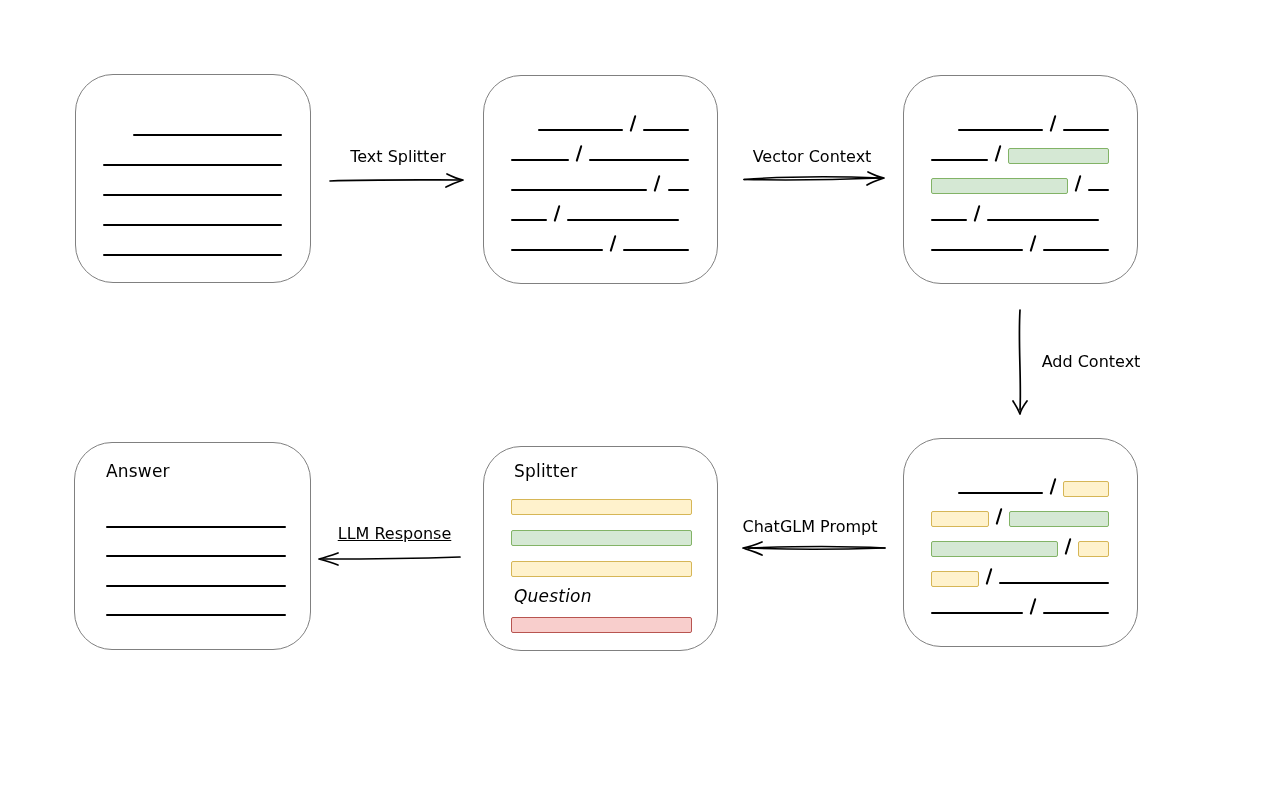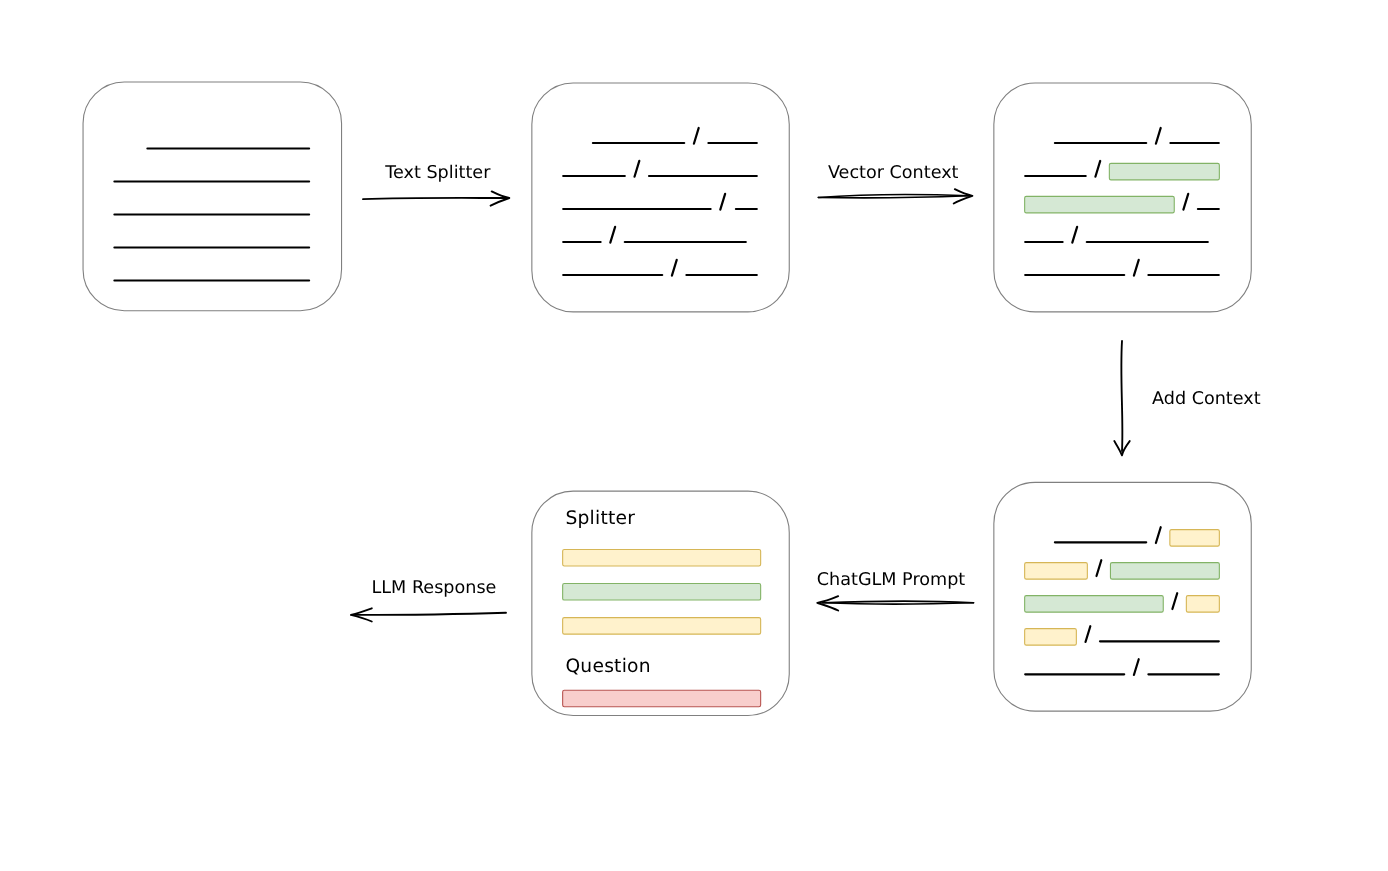--- a/index.html
+++ b/index.html
@@ -71,21 +71,21 @@
     font-size:18px;
     white-space:nowrap;
   }
   
   .prompt-inner{
     position:absolute;left:27px;right:25px;top:14px;
   }
   .prompt-inner .box-label{display:block;margin-left:3px;}
   .bar-rows .seg-row{height:31px;}
   .bar-rows .seg-chip{margin-bottom:0;}
-  .prompt-inner .q-label{margin-top:19px;}
+  .prompt-inner .q-label{margin-top:9px;font-style:italic;}
   .q-rows .seg-row{height:27px;}
   
   .answer-inner{
     position:absolute;left:31px;right:24px;top:18px;
   }
   .answer-rows .seg-row{height:29.5px;}
   .answer-rows{margin-top:18px;}
 </style>
 </head>
 <body>
@@ -222,46 +222,65 @@
         </div>
       <span class="box-label q-label">Question</span>
       <div class="bar-rows q-rows">
           <div class="seg-row">
             <div class="seg-chip chip-red" style="width: 183px;"></div>
           </div>
         </div>
     </div>
   </div>
 
+  <div class="node" style="left:74px;top:442px;width:237px;height:208px;">
+    <div class="answer-inner">
+      <span class="box-label">Answer</span>
+      <div class="answer-rows">
+          <div class="seg-row">
+            <div class="seg-line" style="width: 180px;"></div>
+          </div>
+          <div class="seg-row">
+            <div class="seg-line" style="width: 180px;"></div>
+          </div>
+          <div class="seg-row">
+            <div class="seg-line" style="width: 180px;"></div>
+          </div>
+          <div class="seg-row">
+            <div class="seg-line" style="width: 180px;"></div>
+          </div>
+        </div>
+    </div>
+  </div>
 
   <div class="arrow-label" style="left:330px;top:147px;width:136px;text-align:center;">Text Splitter</div>
   <svg class="arrow-svg" style="left:328px;top:170px;" width="142" height="20" viewBox="0 0 142 20">
     <path d="M2,11 C45,9.5 95,10 132,10" fill="none" stroke="#000" stroke-width="1.7" stroke-linecap="round"></path>
     <path d="M119,4 C125,7 130,9 135,10 C129,12 123,14.5 118,17" fill="none" stroke="#000" stroke-width="1.7" stroke-linecap="round" stroke-linejoin="round"></path>
   </svg>
 
   <div class="arrow-label" style="left:742px;top:147px;width:140px;">Vector Context</div>
   <svg class="arrow-svg" style="left:742px;top:168px;" width="148" height="20" viewBox="0 0 148 20">
     <path d="M2,11.5 C50,8 100,8.5 139,10" fill="none" stroke="#000" stroke-width="1.5" stroke-linecap="round"></path>
     <path d="M2,11.5 C50,12.5 100,11.5 139,10" fill="none" stroke="#000" stroke-width="1.5" stroke-linecap="round"></path>
     <path d="M126,4 C132,7 137,9 142,10 C136,12 129,14.5 125,17" fill="none" stroke="#000" stroke-width="1.7" stroke-linecap="round" stroke-linejoin="round"></path>
   </svg>
 
-  <div class="arrow-label" style="left:1036px;top:352px;width:110px;text-align:right;">Add Context</div>
+  <div class="arrow-label" style="left:1036px;top:352px;width:110px;text-align:center;">Add Context</div>
   <svg class="arrow-svg" style="left:1009px;top:308px;" width="24" height="112" viewBox="0 0 24 112">
     <path d="M11,2 C9,35 12.5,72 11,102" fill="none" stroke="#000" stroke-width="1.7" stroke-linecap="round"></path>
     <path d="M4,93 C7,98 9,101 11,106 C12,101 15,97 18,93" fill="none" stroke="#000" stroke-width="1.7" stroke-linecap="round" stroke-linejoin="round"></path>
   </svg>
 
   <div class="arrow-label" style="left:735px;top:517px;width:150px;">ChatGLM Prompt</div>
   <svg class="arrow-svg" style="left:737px;top:538px;" width="150" height="20" viewBox="0 0 150 20">
     <path d="M148,10 C100,7.5 50,8.5 11,10" fill="none" stroke="#000" stroke-width="1.5" stroke-linecap="round"></path>
     <path d="M148,10 C100,11.5 50,11.5 11,10" fill="none" stroke="#000" stroke-width="1.5" stroke-linecap="round"></path>
     <path d="M25,4 C18,7 12,9 6,10 C12,12 20,14.5 25,17" fill="none" stroke="#000" stroke-width="1.7" stroke-linecap="round" stroke-linejoin="round"></path>
   </svg>
 
-  <div class="arrow-label" style="left:332px;top:524px;width:125px;">LLM Response</div>
+  <div class="arrow-label" style="left:332px;top:524px;width:125px;text-decoration:underline;">LLM Response</div>
   <svg class="arrow-svg" style="left:314px;top:548px;" width="148" height="20" viewBox="0 0 148 20">
     <path d="M146,9 C100,10.5 50,11 9,11" fill="none" stroke="#000" stroke-width="1.7" stroke-linecap="round"></path>
     <path d="M24,5 C17,7.5 11,9.5 5,11 C11,12.5 18,14.5 24,17" fill="none" stroke="#000" stroke-width="1.7" stroke-linecap="round" stroke-linejoin="round"></path>
   </svg>
 
 </div>
 
 </body></html>

